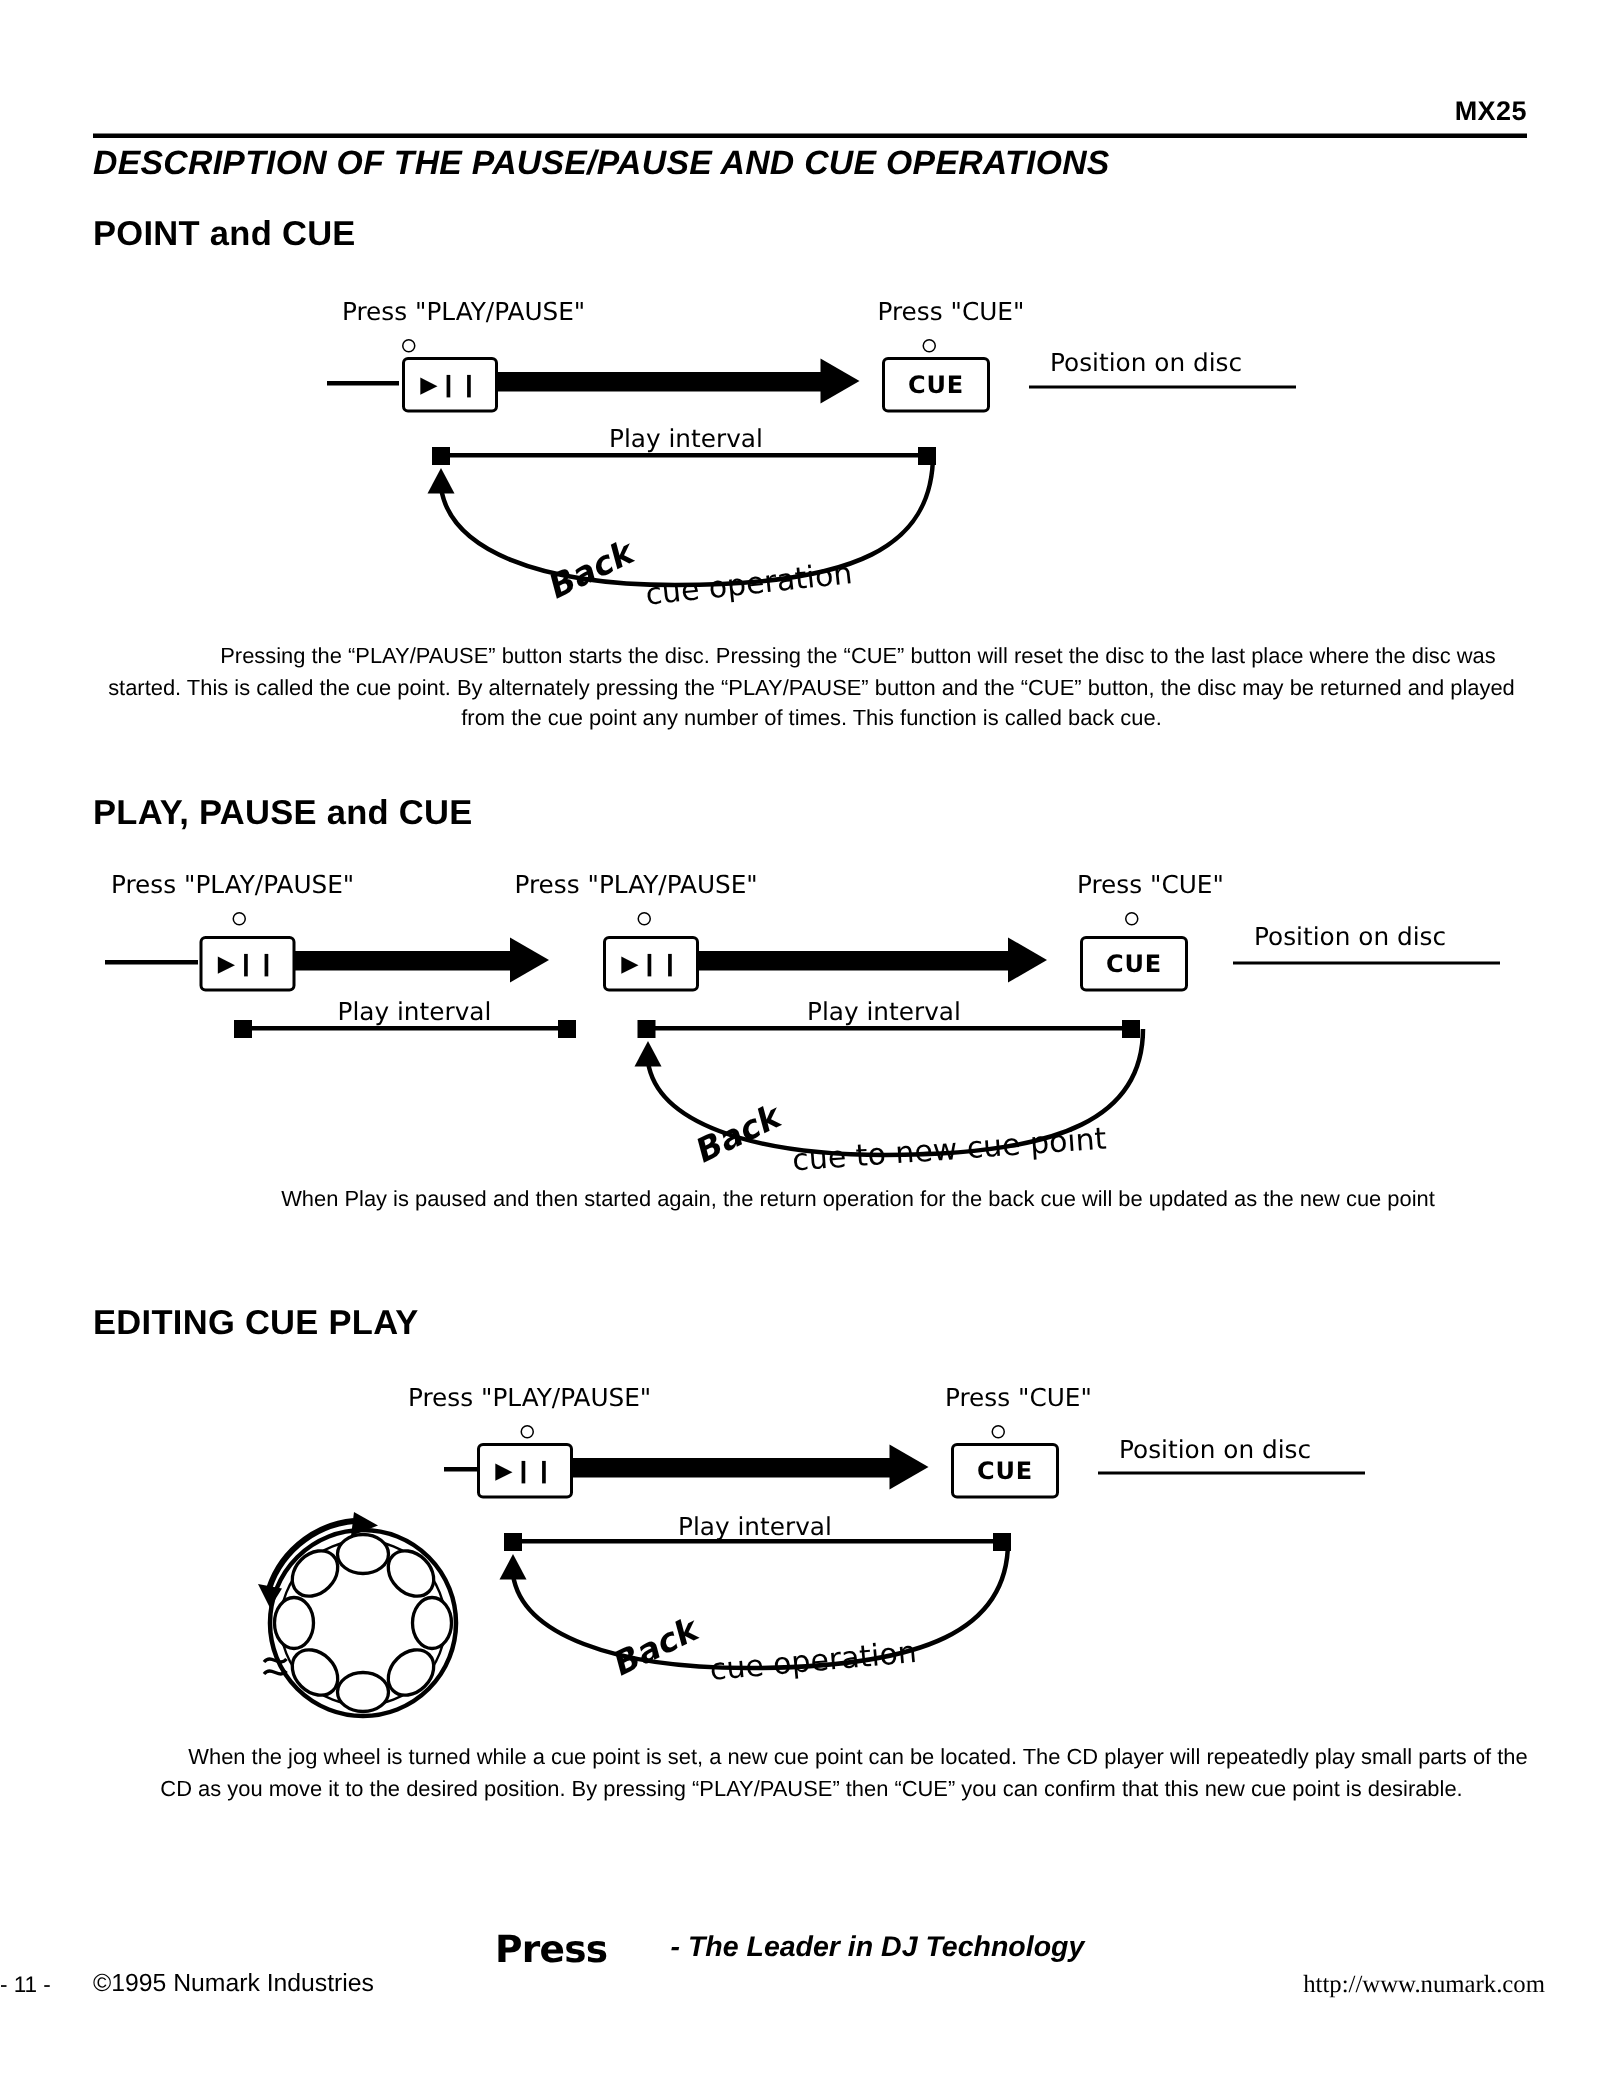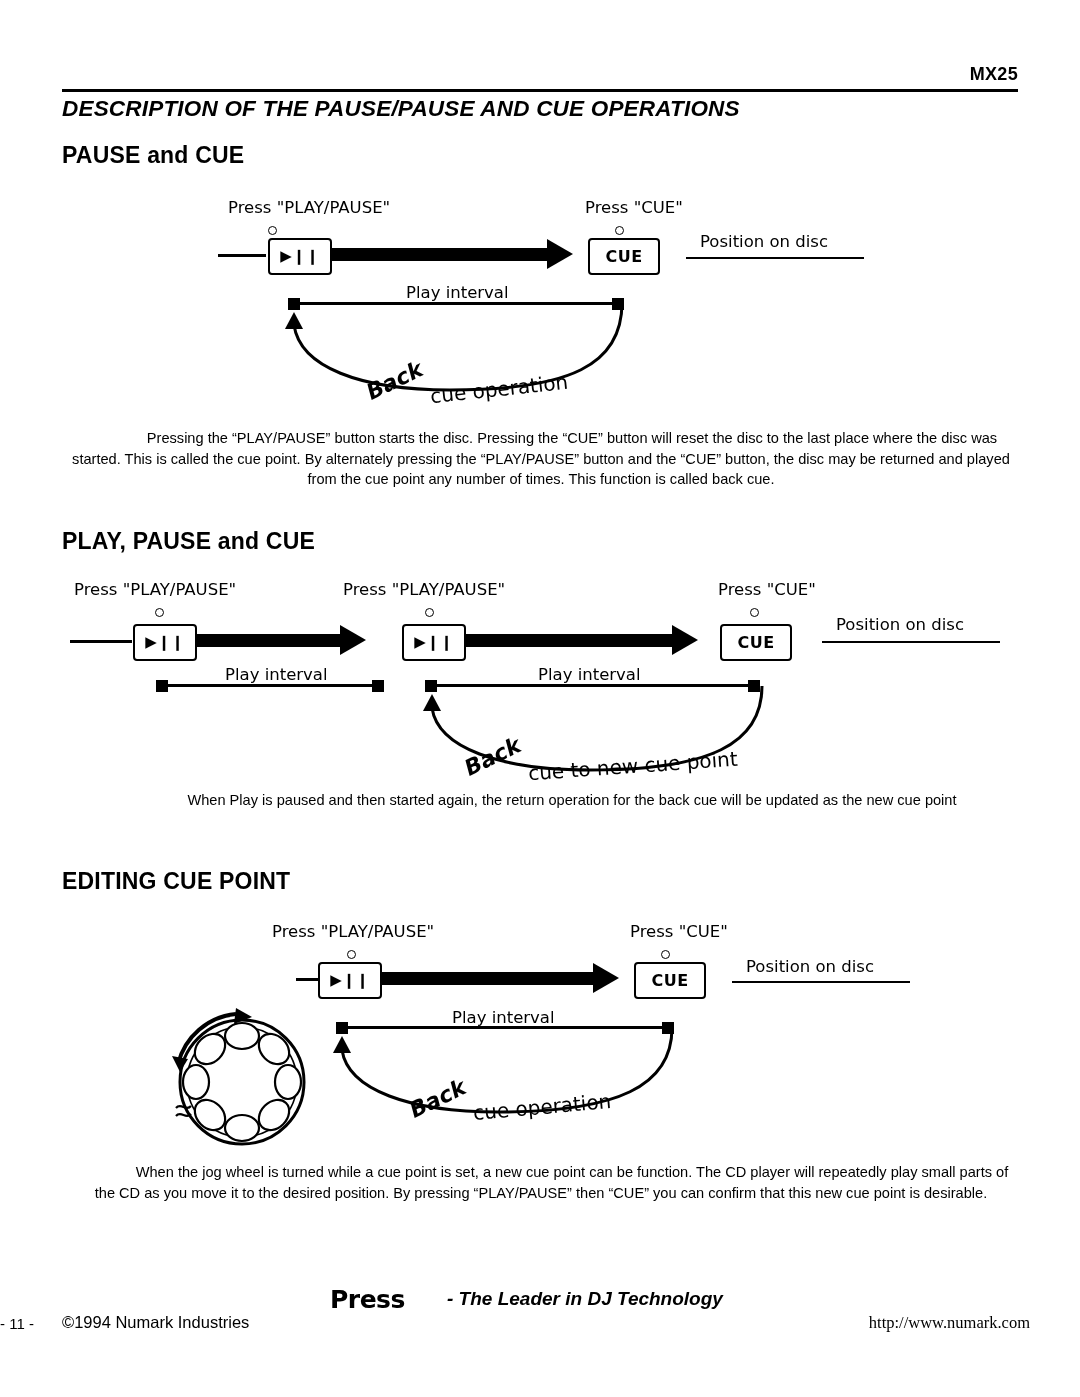--- a/index.html
+++ b/index.html
@@ -185,21 +185,21 @@
 </style>
 </head>
 <body>
 
 <div class="page">
 
   <div class="model-code">MX25</div>
   <div class="header-rule"></div>
   <div class="doc-title">DESCRIPTION OF THE PAUSE/PAUSE AND CUE OPERATIONS</div>
 
-  <div class="section-heading" id="h-play-cue">PAUSE and CUE</div>
+  <div class="section-heading" id="h-play-cue">POINT and CUE</div>
 
   <div class="diagram" id="diag1" style="left:0; top:0; width:1080px; height:420px;">
 
     <div class="dlabel" style="left:228px; top:198px;">Press "PLAY/PAUSE"</div>
     <div class="dlabel" style="left:585px; top:198px;">Press "CUE"</div>
     <div class="dlabel" style="left:700px; top:232px;">Position on disc</div>
     <div class="dlabel" style="left:406px; top:283px;">Play interval</div>
 
     <div class="dot" style="left:268px; top:226px;"></div>
     <div class="dot" style="left:615px; top:226px;"></div>
@@ -286,21 +286,21 @@
     <div class="arrowhead up" style="left:423px; top:694px;"></div>
 
     <div class="curvetext" style="left:455px; top:730px; width:360px; height:60px;">
       <span style="left:8px; top:14px; font-size:22px; font-weight:bold; font-style:italic; transform:rotate(-26deg);">Back</span>
       <span style="left:73px; top:24px; font-size:20px; transform:rotate(-4deg);">cue to new cue point</span>
     </div>
   </div>
 
   <div class="para" id="p2">When Play is paused and then started again, the return operation for the back cue will be updated as the new cue point</div>
 
-  <div class="section-heading" id="h-editing-cue">EDITING CUE POINT</div>
+  <div class="section-heading" id="h-editing-cue">EDITING CUE PLAY</div>
 
   <div class="diagram" id="diag3" style="left:0; top:0; width:1080px; height:1160px;">
     <div class="dlabel" style="left:272px; top:922px;">Press "PLAY/PAUSE"</div>
     <div class="dlabel" style="left:630px; top:922px;">Press "CUE"</div>
     <div class="dlabel" style="left:746px; top:957px;">Position on disc</div>
     <div class="dlabel" style="left:452px; top:1008px;">Play interval</div>
 
     <div class="dot" style="left:347px; top:950px;"></div>
     <div class="dot" style="left:661px; top:950px;"></div>
 
@@ -349,21 +349,21 @@
       <path d="M 354 8 C 354 66, 300 92, 180 92 C 92 92, 30 70, 24 30" fill="none" stroke="#000" stroke-width="3"></path>
     </svg>
     <div class="arrowhead up" style="left:333px; top:1036px;"></div>
 
     <div class="curvetext" style="left:400px; top:1072px; width:300px; height:60px;">
       <span style="left:8px; top:14px; font-size:22px; font-weight:bold; font-style:italic; transform:rotate(-26deg);">Back</span>
       <span style="left:73px; top:23px; font-size:20px; transform:rotate(-5deg);">cue operation</span>
     </div>
   </div>
 
-  <div class="para" id="p3">When the jog wheel is turned while a cue point is set, a new cue point can be function.   The CD player will repeatedly play small parts of the CD as you move it to the desired position.  By pressing “PLAY/PAUSE” then “CUE” you can confirm that this new cue point is desirable.</div>
+  <div class="para" id="p3">When the jog wheel is turned while a cue point is set, a new cue point can be located.   The CD player will repeatedly play small parts of the CD as you move it to the desired position.  By pressing “PLAY/PAUSE” then “CUE” you can confirm that this new cue point is desirable.</div>
 
   <div class="footer-logo">Press</div>
   <div class="footer-tag">- The Leader in DJ Technology</div>
-  <div class="footer-left">©1994 Numark Industries</div>
+  <div class="footer-left">©1995 Numark Industries</div>
   <div class="footer-center">- 11 -</div>
   <div class="footer-right">http://www.numark.com</div>
 
 </div>
 
 </body></html>

